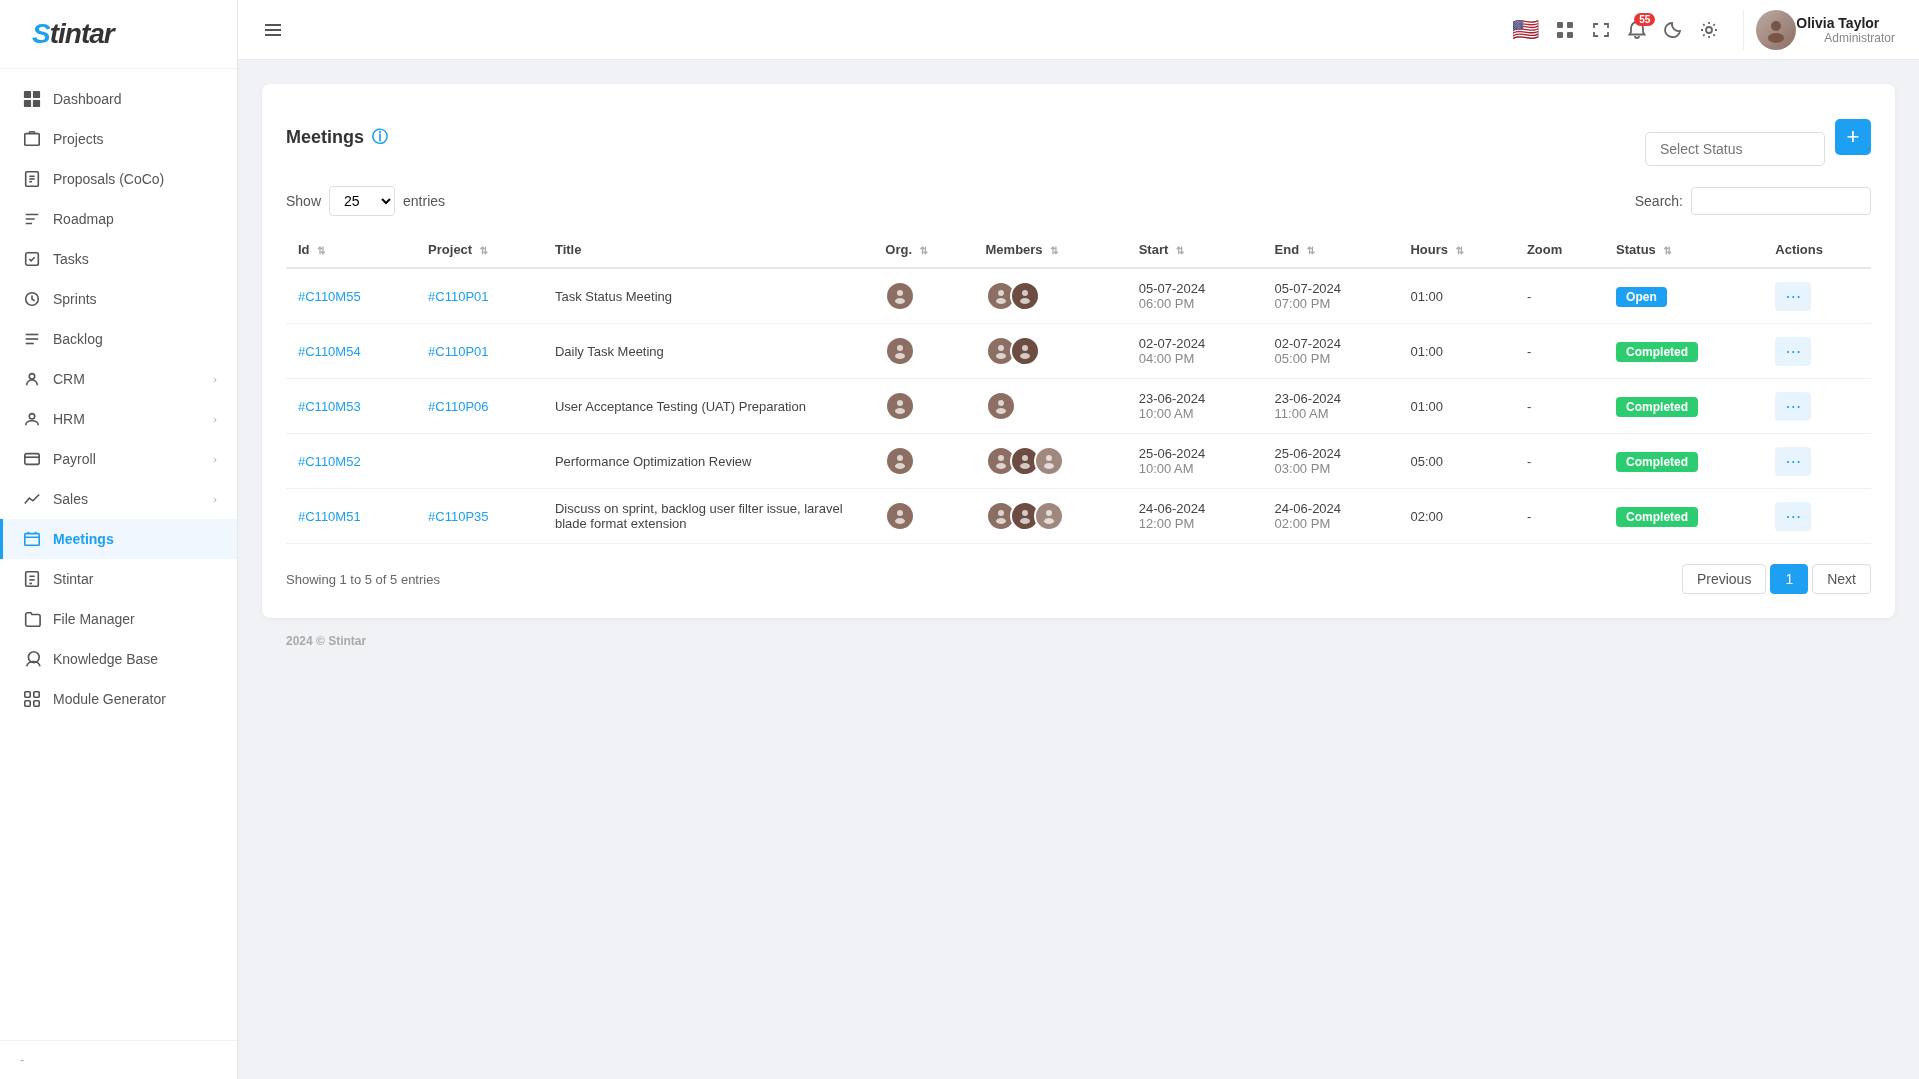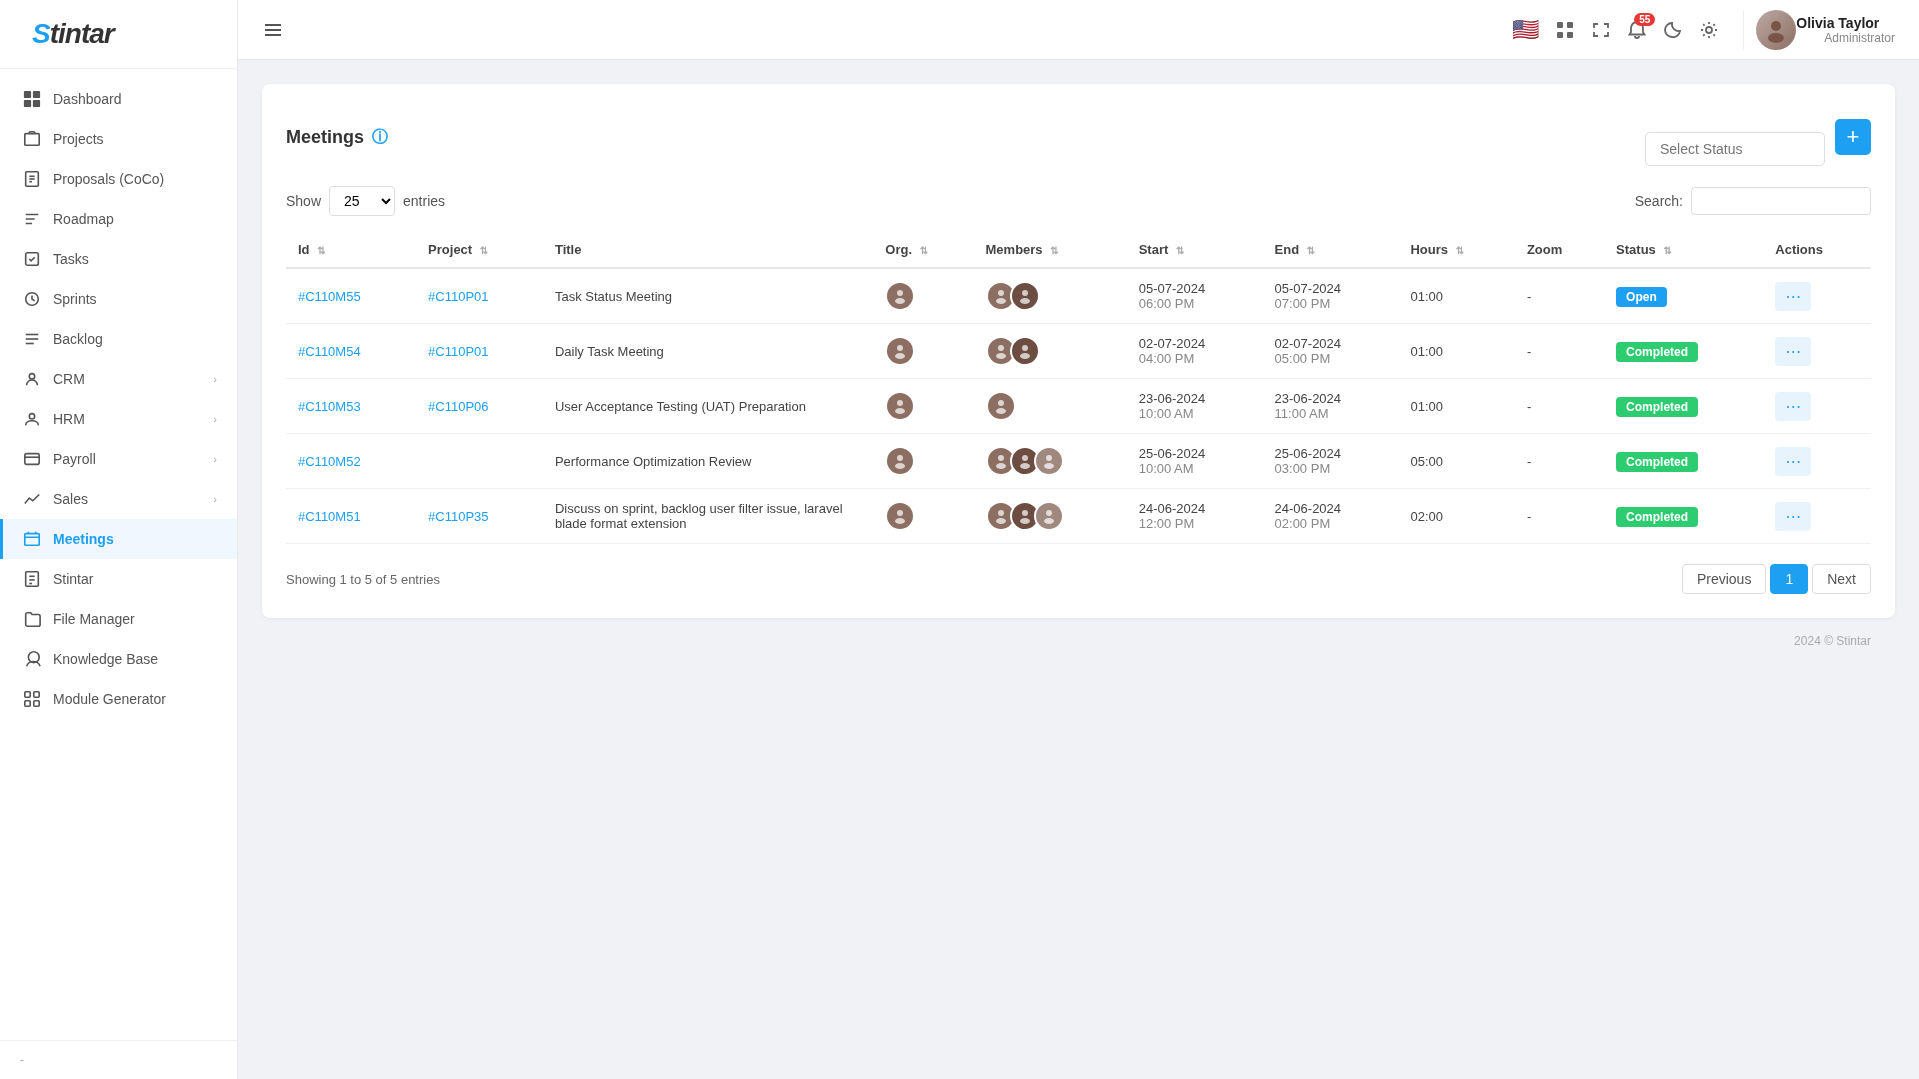--- a/index.html
+++ b/index.html
@@ -80,21 +80,21 @@
     
     .action-btn { background: #e8f4fd; border: none; border-radius: 4px; padding: 5px 10px; cursor: pointer; color: #1da0f2; font-size: 16px; }
 
     
     .pagination-area { display: flex; align-items: center; justify-content: space-between; margin-top: 20px; font-size: 13px; color: #666; }
     .pagination-btns { display: flex; align-items: center; gap: 4px; }
     .page-btn { padding: 6px 14px; border: 1px solid #ddd; border-radius: 4px; background: #fff; cursor: pointer; color: #555; font-size: 14px; }
     .page-btn.active { background: #1da0f2; color: #fff; border-color: #1da0f2; }
 
     
-    .page-footer { text-align: right; padding: 16px 24px 8px; color: #aaa; font-size: 12px; }
+    .page-footer { text-align: left; padding: 16px 24px 8px; color: #aaa; font-size: 12px; font-weight: bold; }
 
     
     svg { display: inline-block; vertical-align: middle; }
 
     
     .face-avatar { background: linear-gradient(135deg, #8d6e63 0%, #6d4c41 100%); border-radius: 50%; }
   </style>
 </head>
 <body>
 

